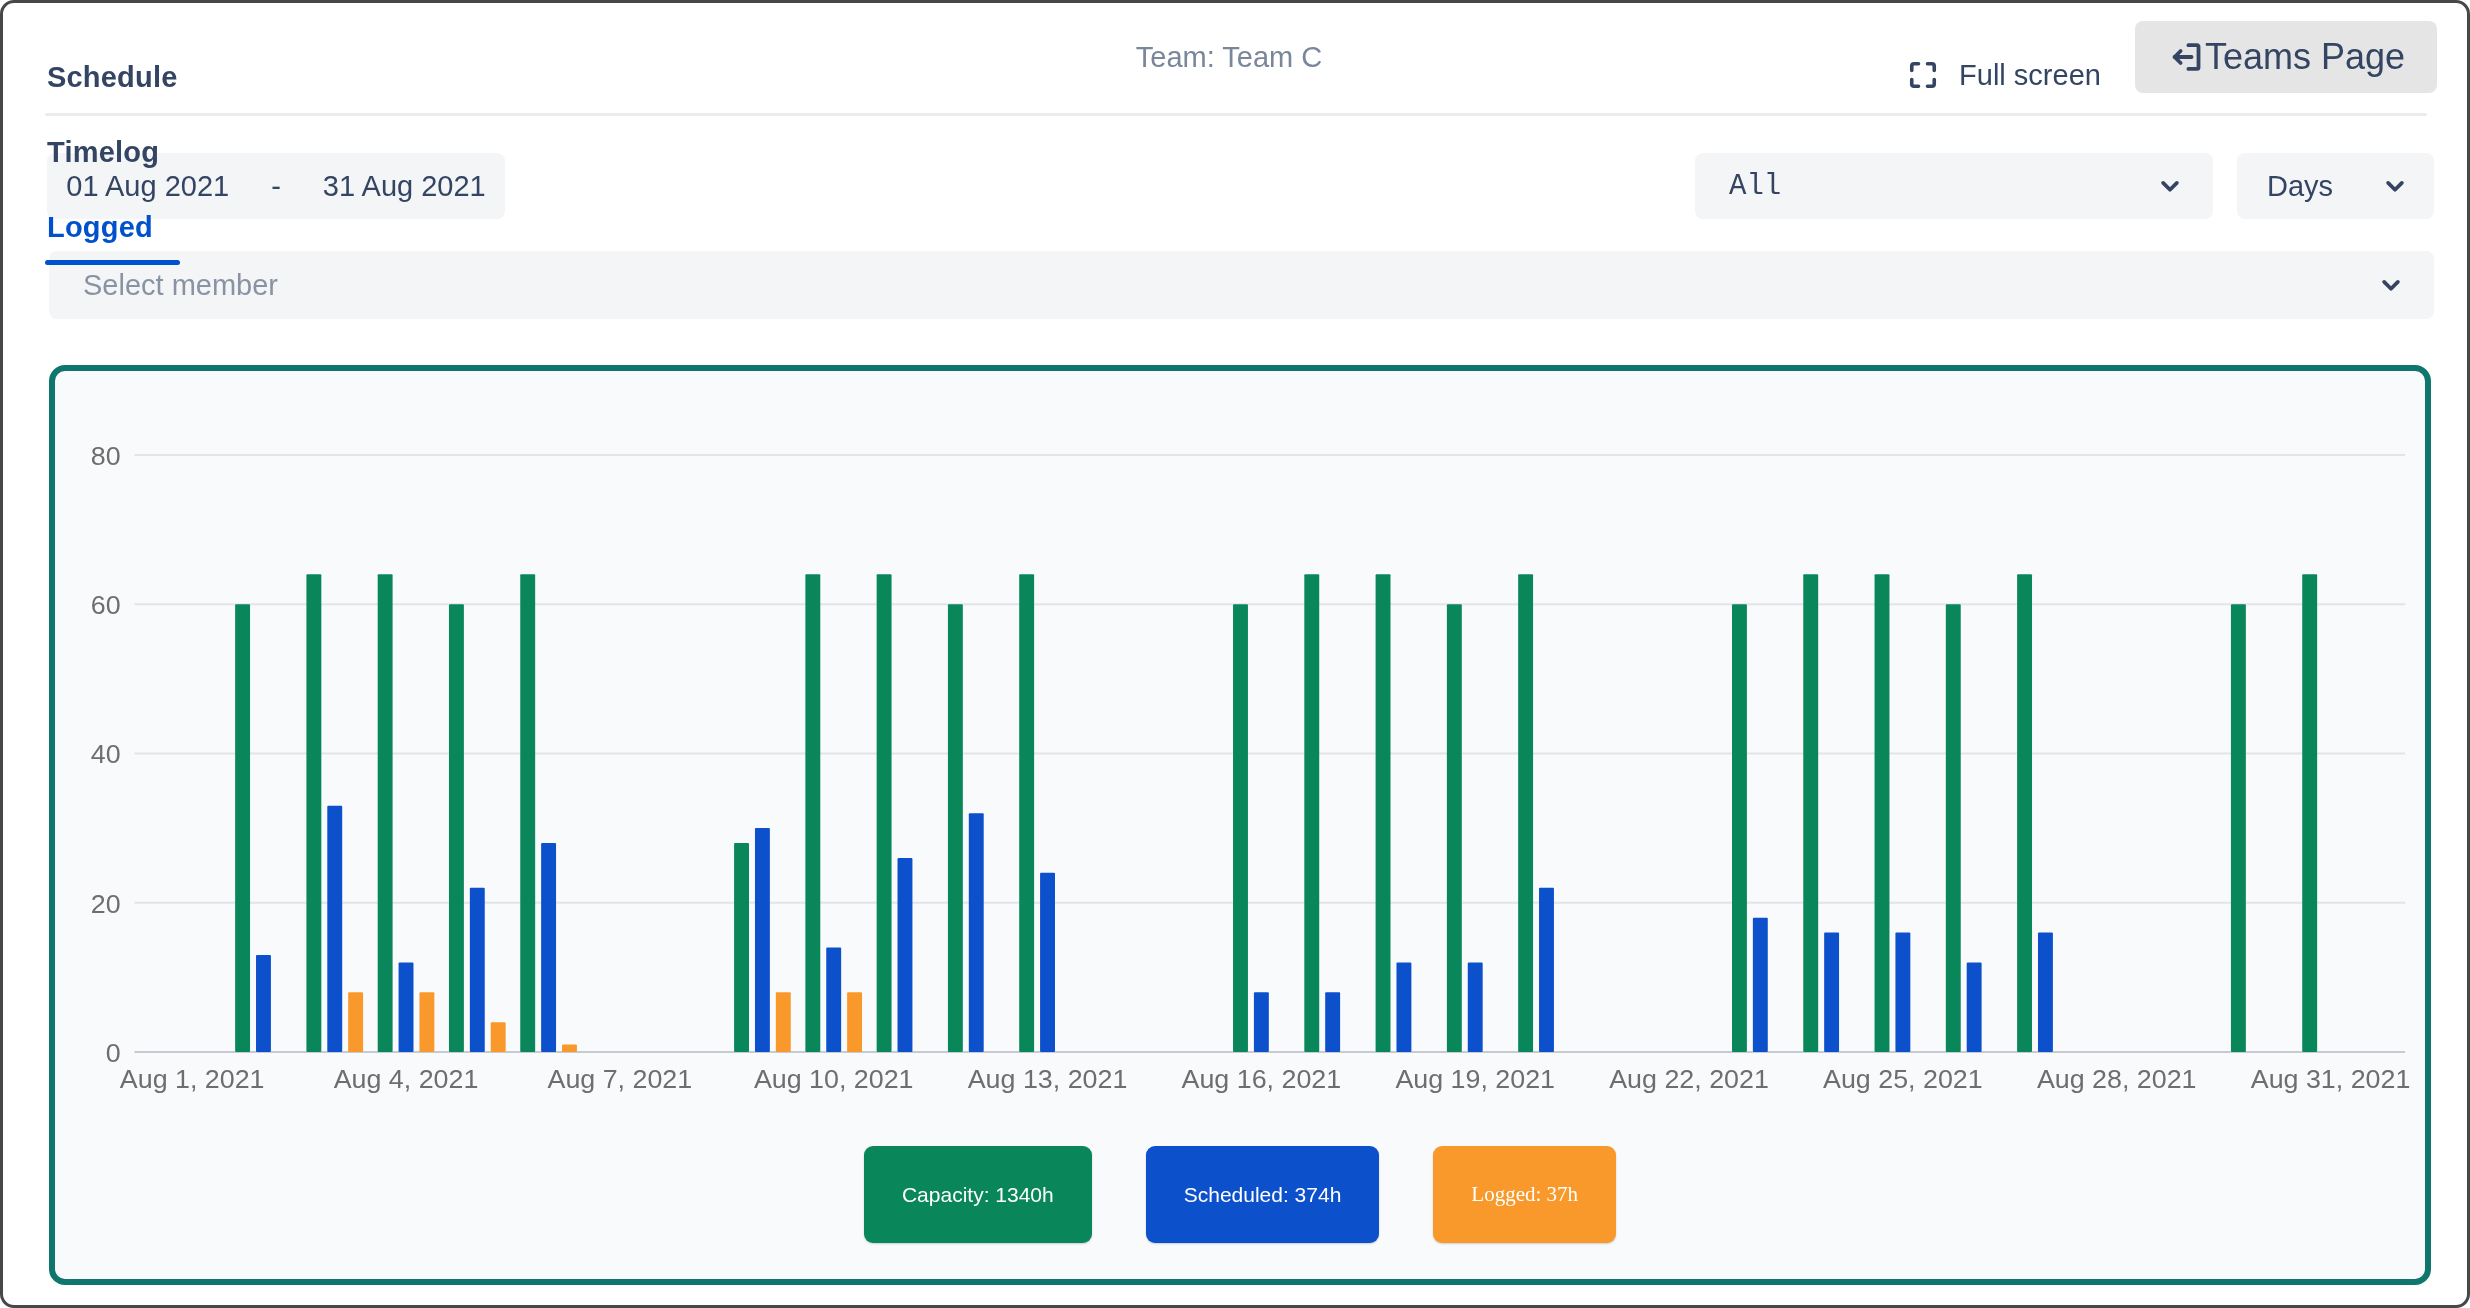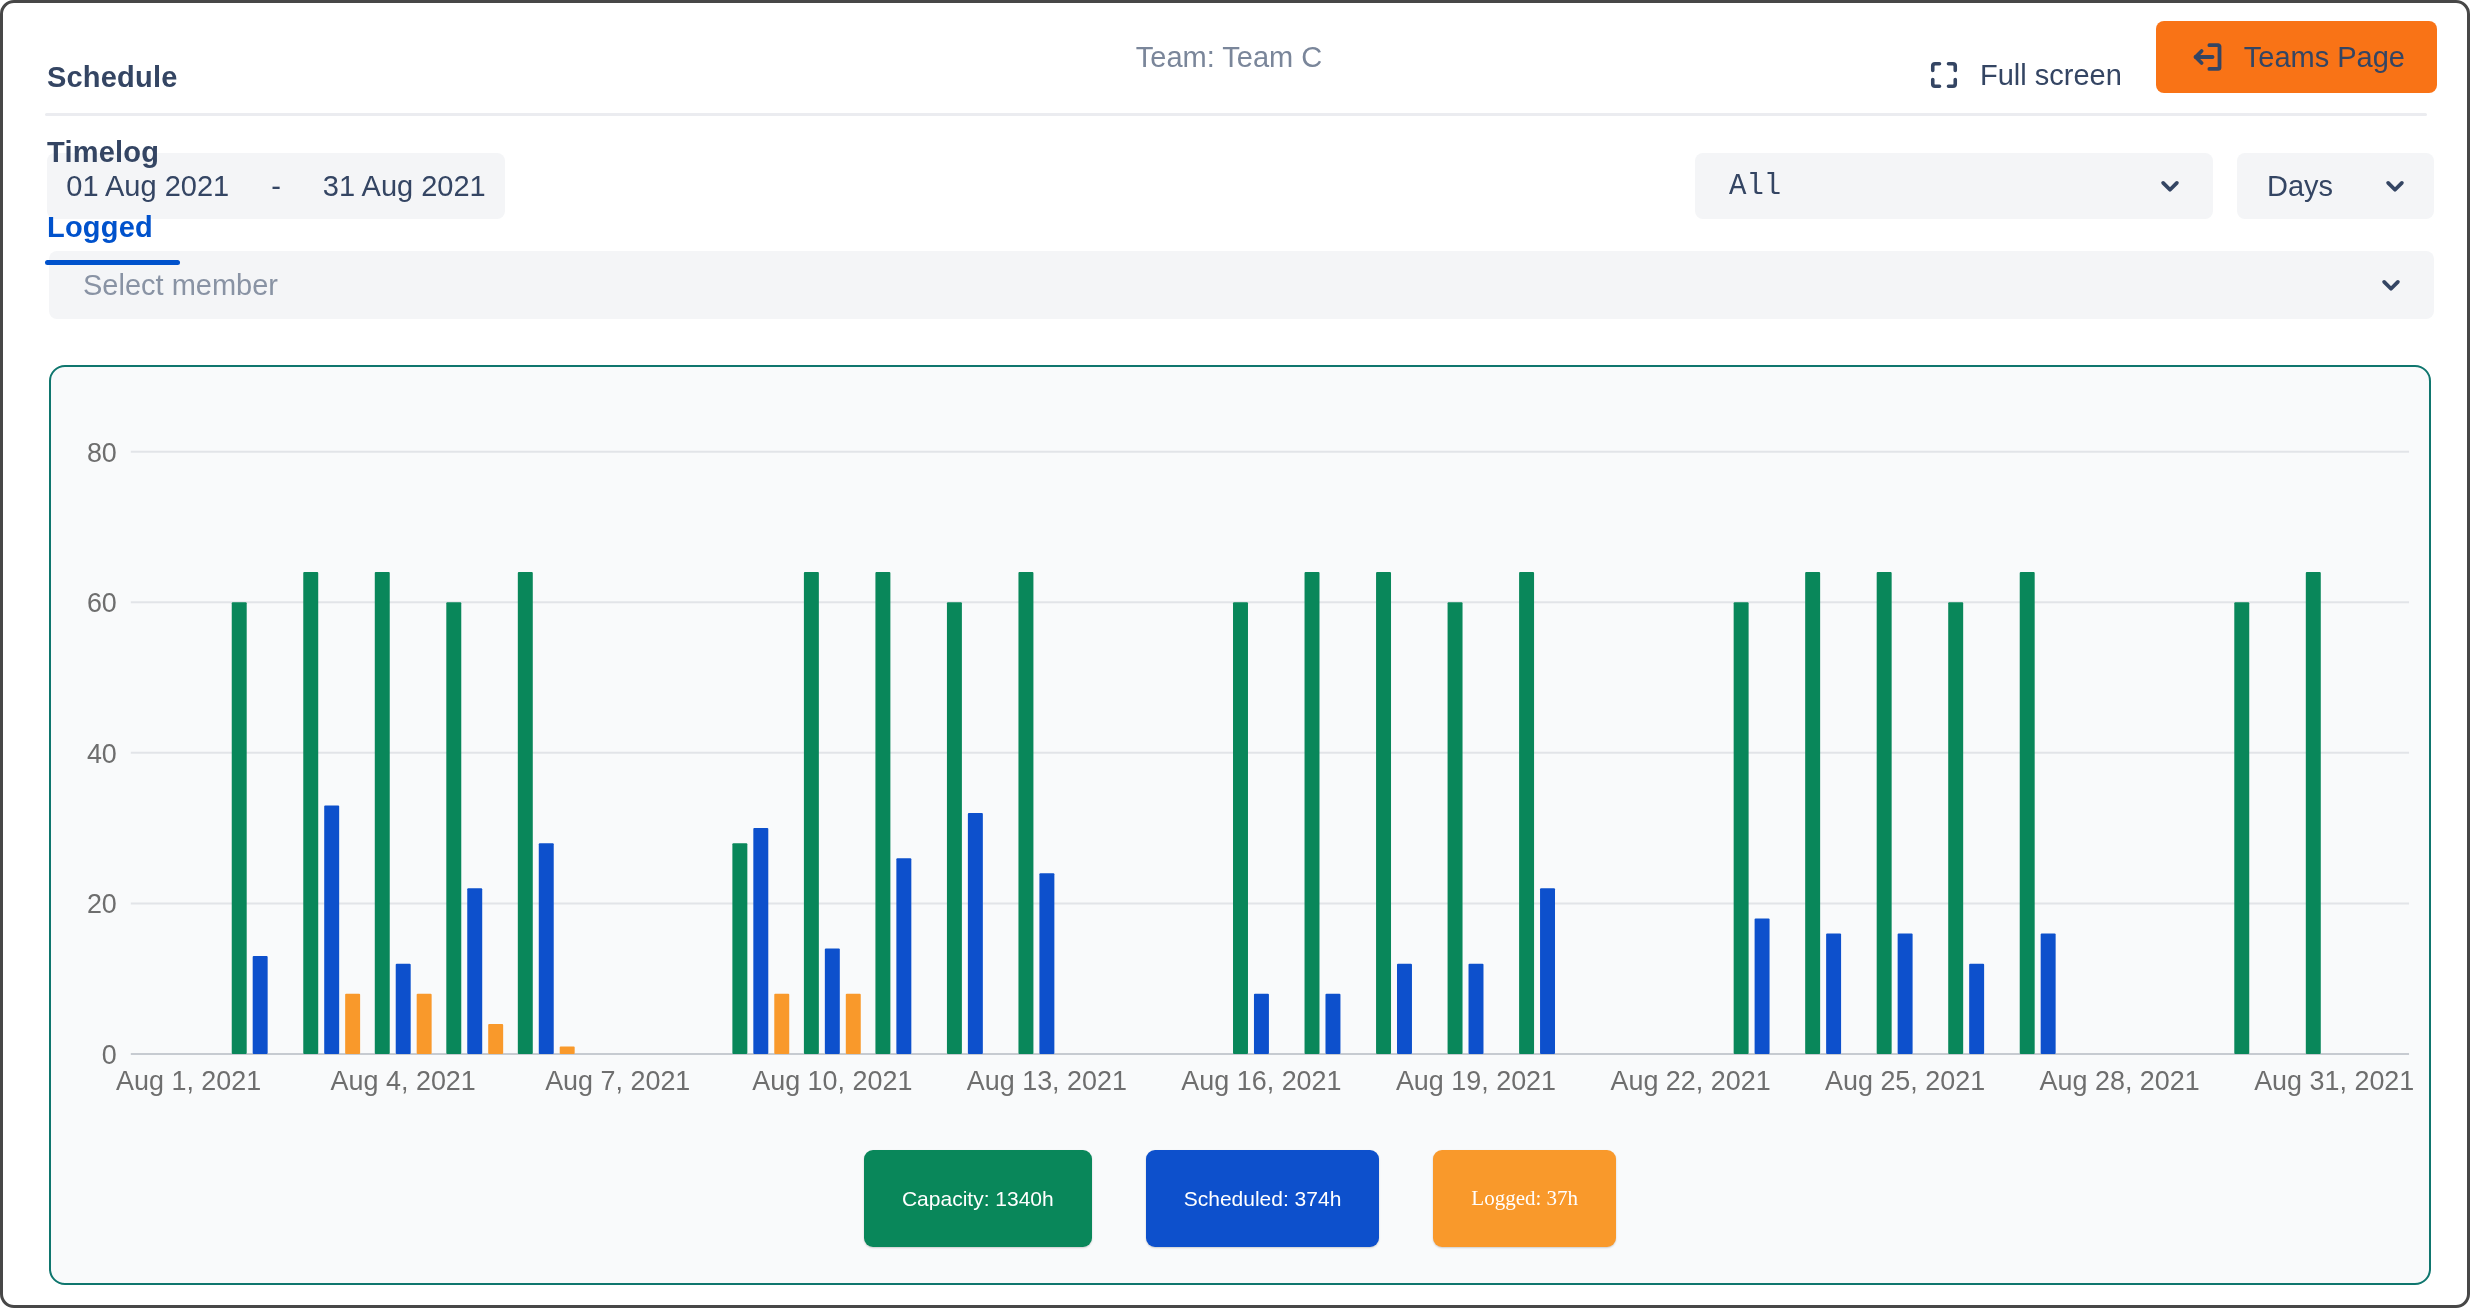--- a/index.html
+++ b/index.html
@@ -9,33 +9,33 @@
   }
   
   .tabs{position:absolute;left:42px;top:56px;display:flex;gap:40px;z-index:3;flex-direction:column;}
   .tab{position:relative;font-size:29px;font-weight:700;color:#344563;letter-spacing:.2px;cursor:pointer;padding:2px 2px 0 2px;}
   .tab.active{color:#0052cc;}
   .tab.active::after{content:"";position:absolute;left:0;right:0;top:calc(100% + 16px);height:5px;border-radius:3px;background:#0052cc;}
   .tab-separator{position:absolute;left:42px;right:40px;top:110px;height:3px;background:#ebecf0;border-radius:2px;z-index:1;}
   .team-label{position:absolute;left:0;right:12px;top:38px;text-align:center;font-size:29px;color:#7a869a;pointer-events:none;}
   .header-right{position:absolute;right:30px;top:18px;height:72px;display:flex;align-items:flex-end;gap:26px;z-index:4;}
   .fullscreen-btn{display:flex;align-items:center;gap:18px;font-size:29px;color:#344563;padding:0 8px;cursor:pointer;}
-  .teams-page-btn{display:flex;align-items:center;gap:18px;font-size:29px;color:#344563;background:#f97316;border-radius:8px;height:72px;padding:0 32px;cursor:pointer;}
+  .teams-page-btn{display:flex;align-items:center;font-size:36px;color:#344563;background:#e5e5e5;border-radius:8px;height:72px;padding:0 32px;cursor:pointer;}
   .icon{display:inline-flex;align-items:center;justify-content:center;}
   
   .pill{background:#f4f5f7;border-radius:8px;display:flex;align-items:center;font-size:29px;color:#344563;box-sizing:border-box;}
   .date-range{position:absolute;left:44px;top:150px;width:458px;height:66px;justify-content:center;gap:42px;cursor:pointer;}
   .all-select{position:absolute;right:254px;top:150px;width:518px;height:66px;justify-content:space-between;padding:0 28px 0 34px;cursor:pointer;font-family:Liberation Mono, monospace;}
   .days-select{position:absolute;right:33px;top:150px;width:197px;height:66px;justify-content:space-between;padding:0 24px 0 30px;cursor:pointer;}
   .member-select{position:absolute;left:46px;right:33px;top:248px;height:68px;justify-content:space-between;padding:0 28px 0 34px;cursor:pointer;}
   .member-select .placeholder{color:#8993a4;}
   
   .chart-panel{
     position:absolute;left:46px;right:36px;top:362px;height:920px;box-sizing:border-box;
-    background:#f9fafb;border:2px solid #0f766e;border-radius:16px;
+    background:#f9fafb;border:6px solid #0f766e;border-radius:16px;
   }
   .chart-panel svg{position:absolute;left:0;top:0;width:100%;height:100%;}
   .legend{position:absolute;left:0;right:0;bottom:36px;display:flex;justify-content:center;gap:54px;z-index:2;}
   .legend-chip{height:65px;border-radius:9px;color:#ffffff;font-size:21px;display:flex;align-items:center;padding:16px 38px;box-shadow:0 1px 2px rgba(0,0,0,.18);cursor:pointer;white-space:nowrap;}
 </style>
 </head>
 <body>
 
 <div class="frame">
 

